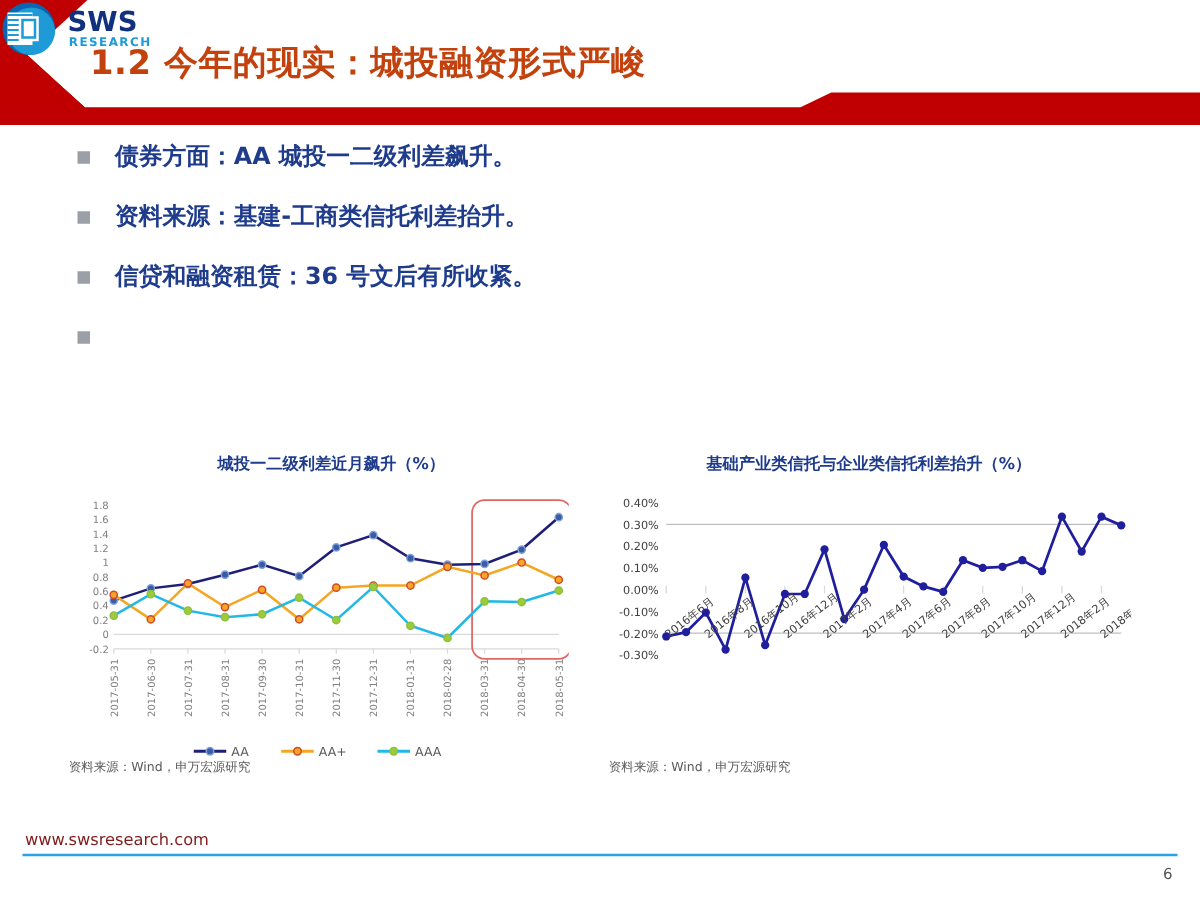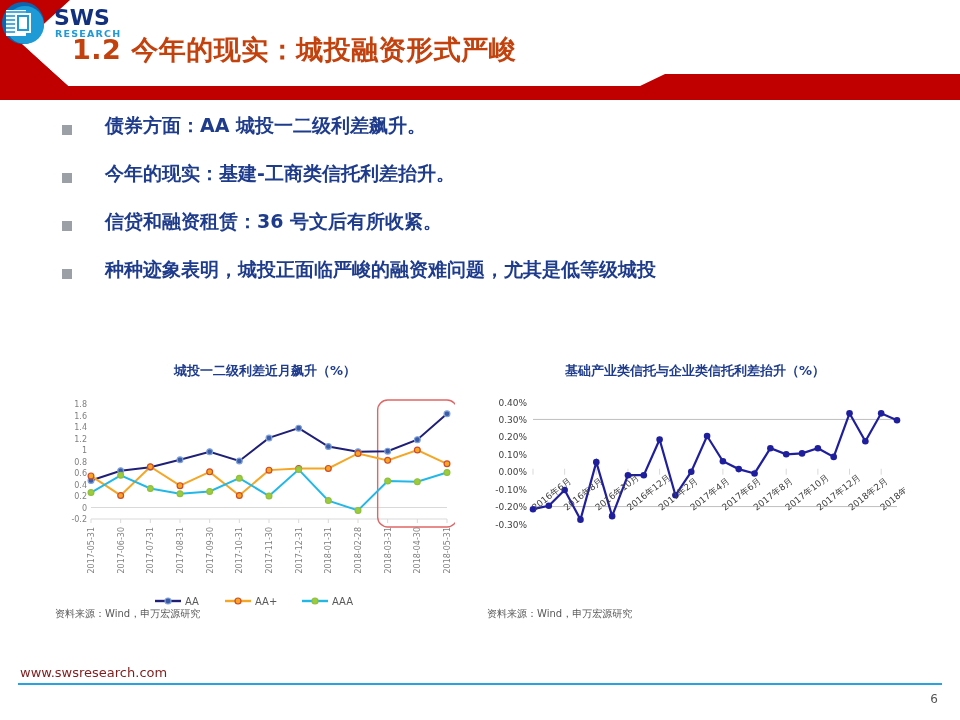--- a/index.html
+++ b/index.html
@@ -12,21 +12,21 @@
   .header{position:absolute;left:0;top:0;width:960px;height:100px;}
   .header svg{position:absolute;left:0;top:0;}
   .slide-title{
     position:absolute;left:72px;top:32px;
     font-size:27px;font-weight:bold;color:#c2410c;
     letter-spacing:0.5px;white-space:nowrap;
   }
   .logo{position:absolute;left:818px;top:22px;width:124px;height:46px;}
   
   .bullets{position:absolute;left:62px;top:112px;width:840px;}
-  .bullet-row{display:flex;align-items:center;margin-bottom:22px;gap:13px;}
+  .bullet-row{display:flex;align-items:flex-start;margin-bottom:22px;}
   .bullet-mark{
     width:10px;height:10px;background:#9aa0a6;
     margin-top:9px;margin-right:20px;flex:0 0 auto;
   }
   .bullet-text{
     font-size:19px;font-weight:bold;color:#1f3c8c;
     line-height:26px;white-space:nowrap;
   }
   
   .chart-block{position:absolute;top:326px;margin-top:36px;}
@@ -88,29 +88,28 @@
   </svg>
 </div>
 
 <div class="bullets">
   <div class="bullet-row">
     <span class="bullet-mark"></span>
     <span class="bullet-text">债券方面：AA 城投一二级利差飙升。</span>
   </div>
   <div class="bullet-row">
     <span class="bullet-mark"></span>
-    <span class="bullet-text">今年的现实：基建-工商类信托利差抬升。</span>
+    <span class="bullet-text">资料来源：基建-工商类信托利差抬升。</span>
   </div>
   <div class="bullet-row">
     <span class="bullet-mark"></span>
     <span class="bullet-text">信贷和融资租赁：36 号文后有所收紧。</span>
   </div>
   <div class="bullet-row">
     <span class="bullet-mark"></span>
-    <span class="bullet-text">种种迹象表明，城投正面临严峻的融资难问题，尤其是低等级城投</span>
   </div>
 </div>
 
 <div class="chart-block chart-left">
   <div class="chart-title">城投一二级利差近月飙升（%）</div>
   <div class="chart-canvas">
     <svg id="svg-left" width="400" height="265" viewBox="0 0 400 265">
         <text x="32" y="13" text-anchor="end" class="axis-lbl">1.8</text>
         <text x="32" y="24.5" text-anchor="end" class="axis-lbl">1.6</text>
         <text x="32" y="36.000000000000014" text-anchor="end" class="axis-lbl">1.4</text>

